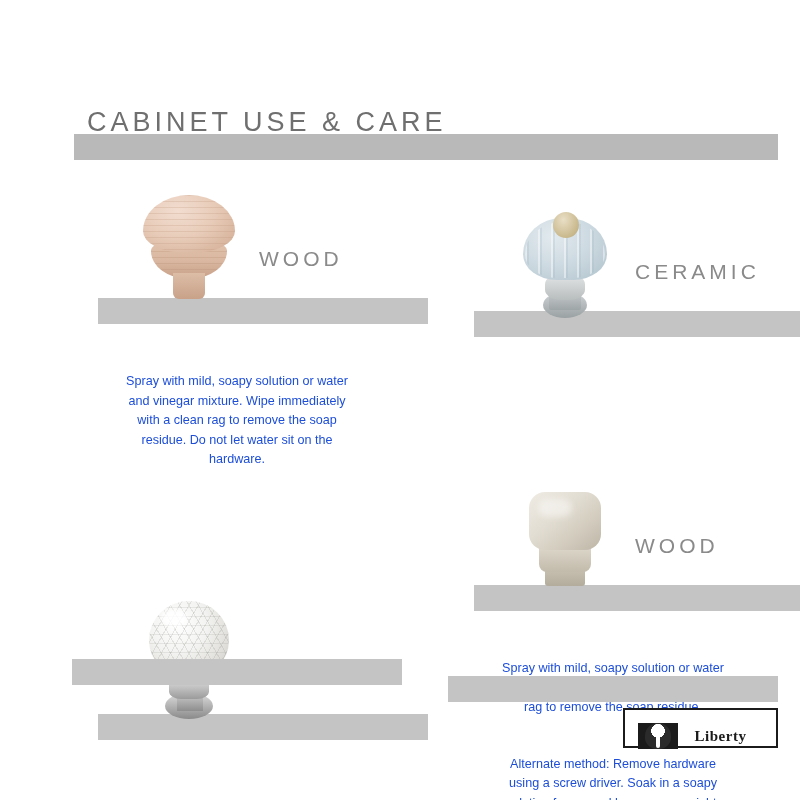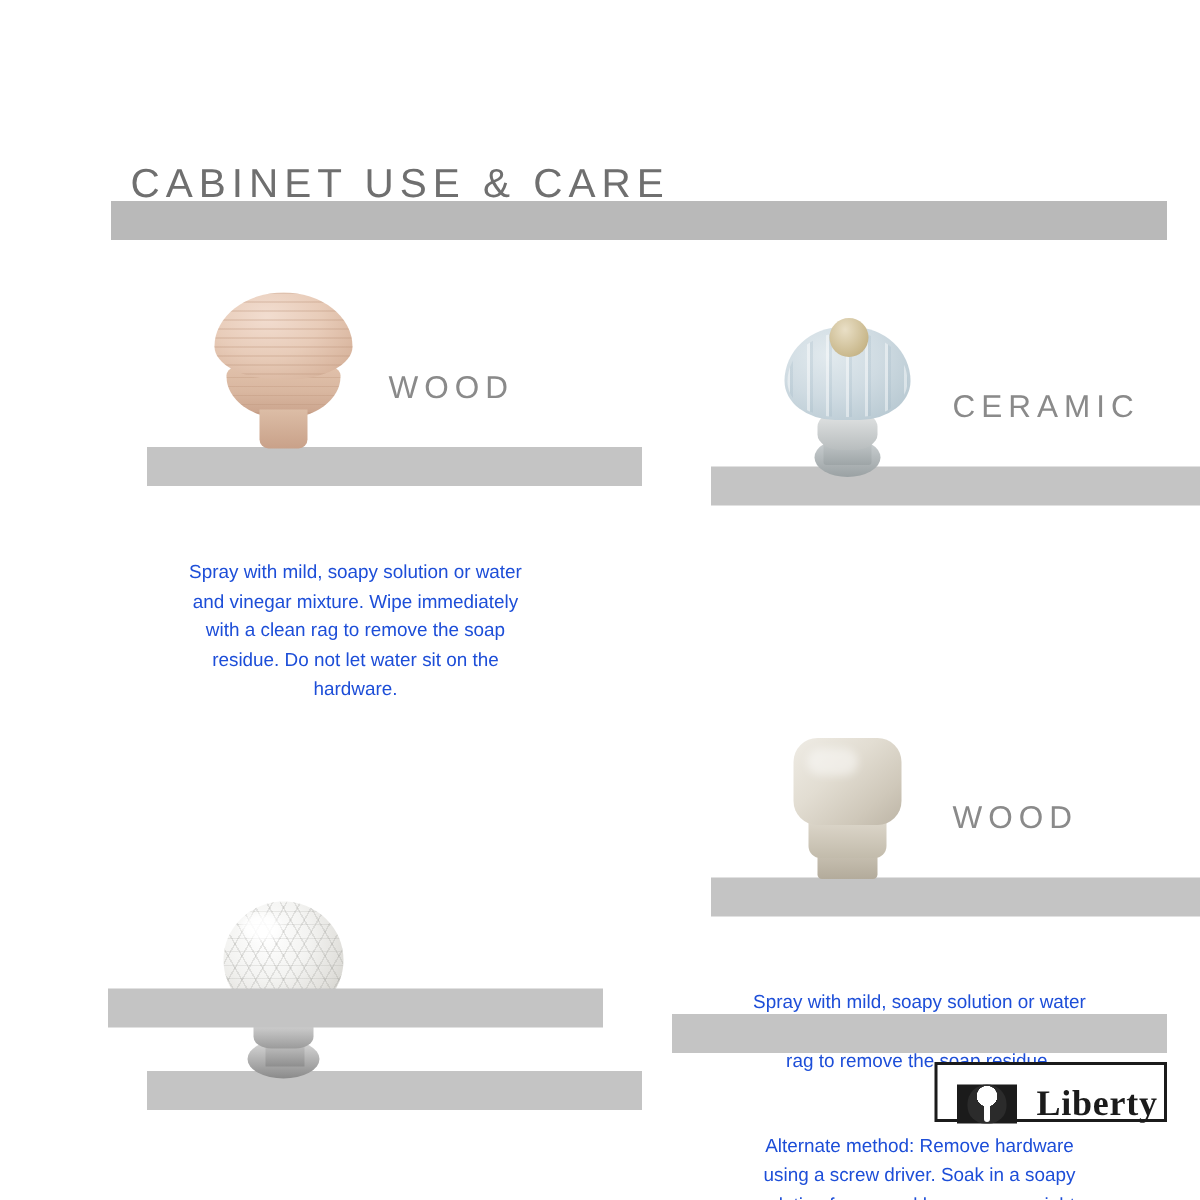--- a/index.html
+++ b/index.html
@@ -316,21 +316,21 @@
     width: 4px; height: 13px;
     background: #ffffff;
     border-radius: 2px;
   }
   .logo-text {
     flex: 1;
     display: flex;
     align-items: center;
     justify-content: center;
     font-family: "Liberation Serif", serif;
-    font-size: 24px;
+    font-size: 15px;
     font-weight: 700;
     letter-spacing: 0.5px;
     color: #1b1b1b;
   }
 </style>
 </head>
 <body>
 
 <div class="page">
 

